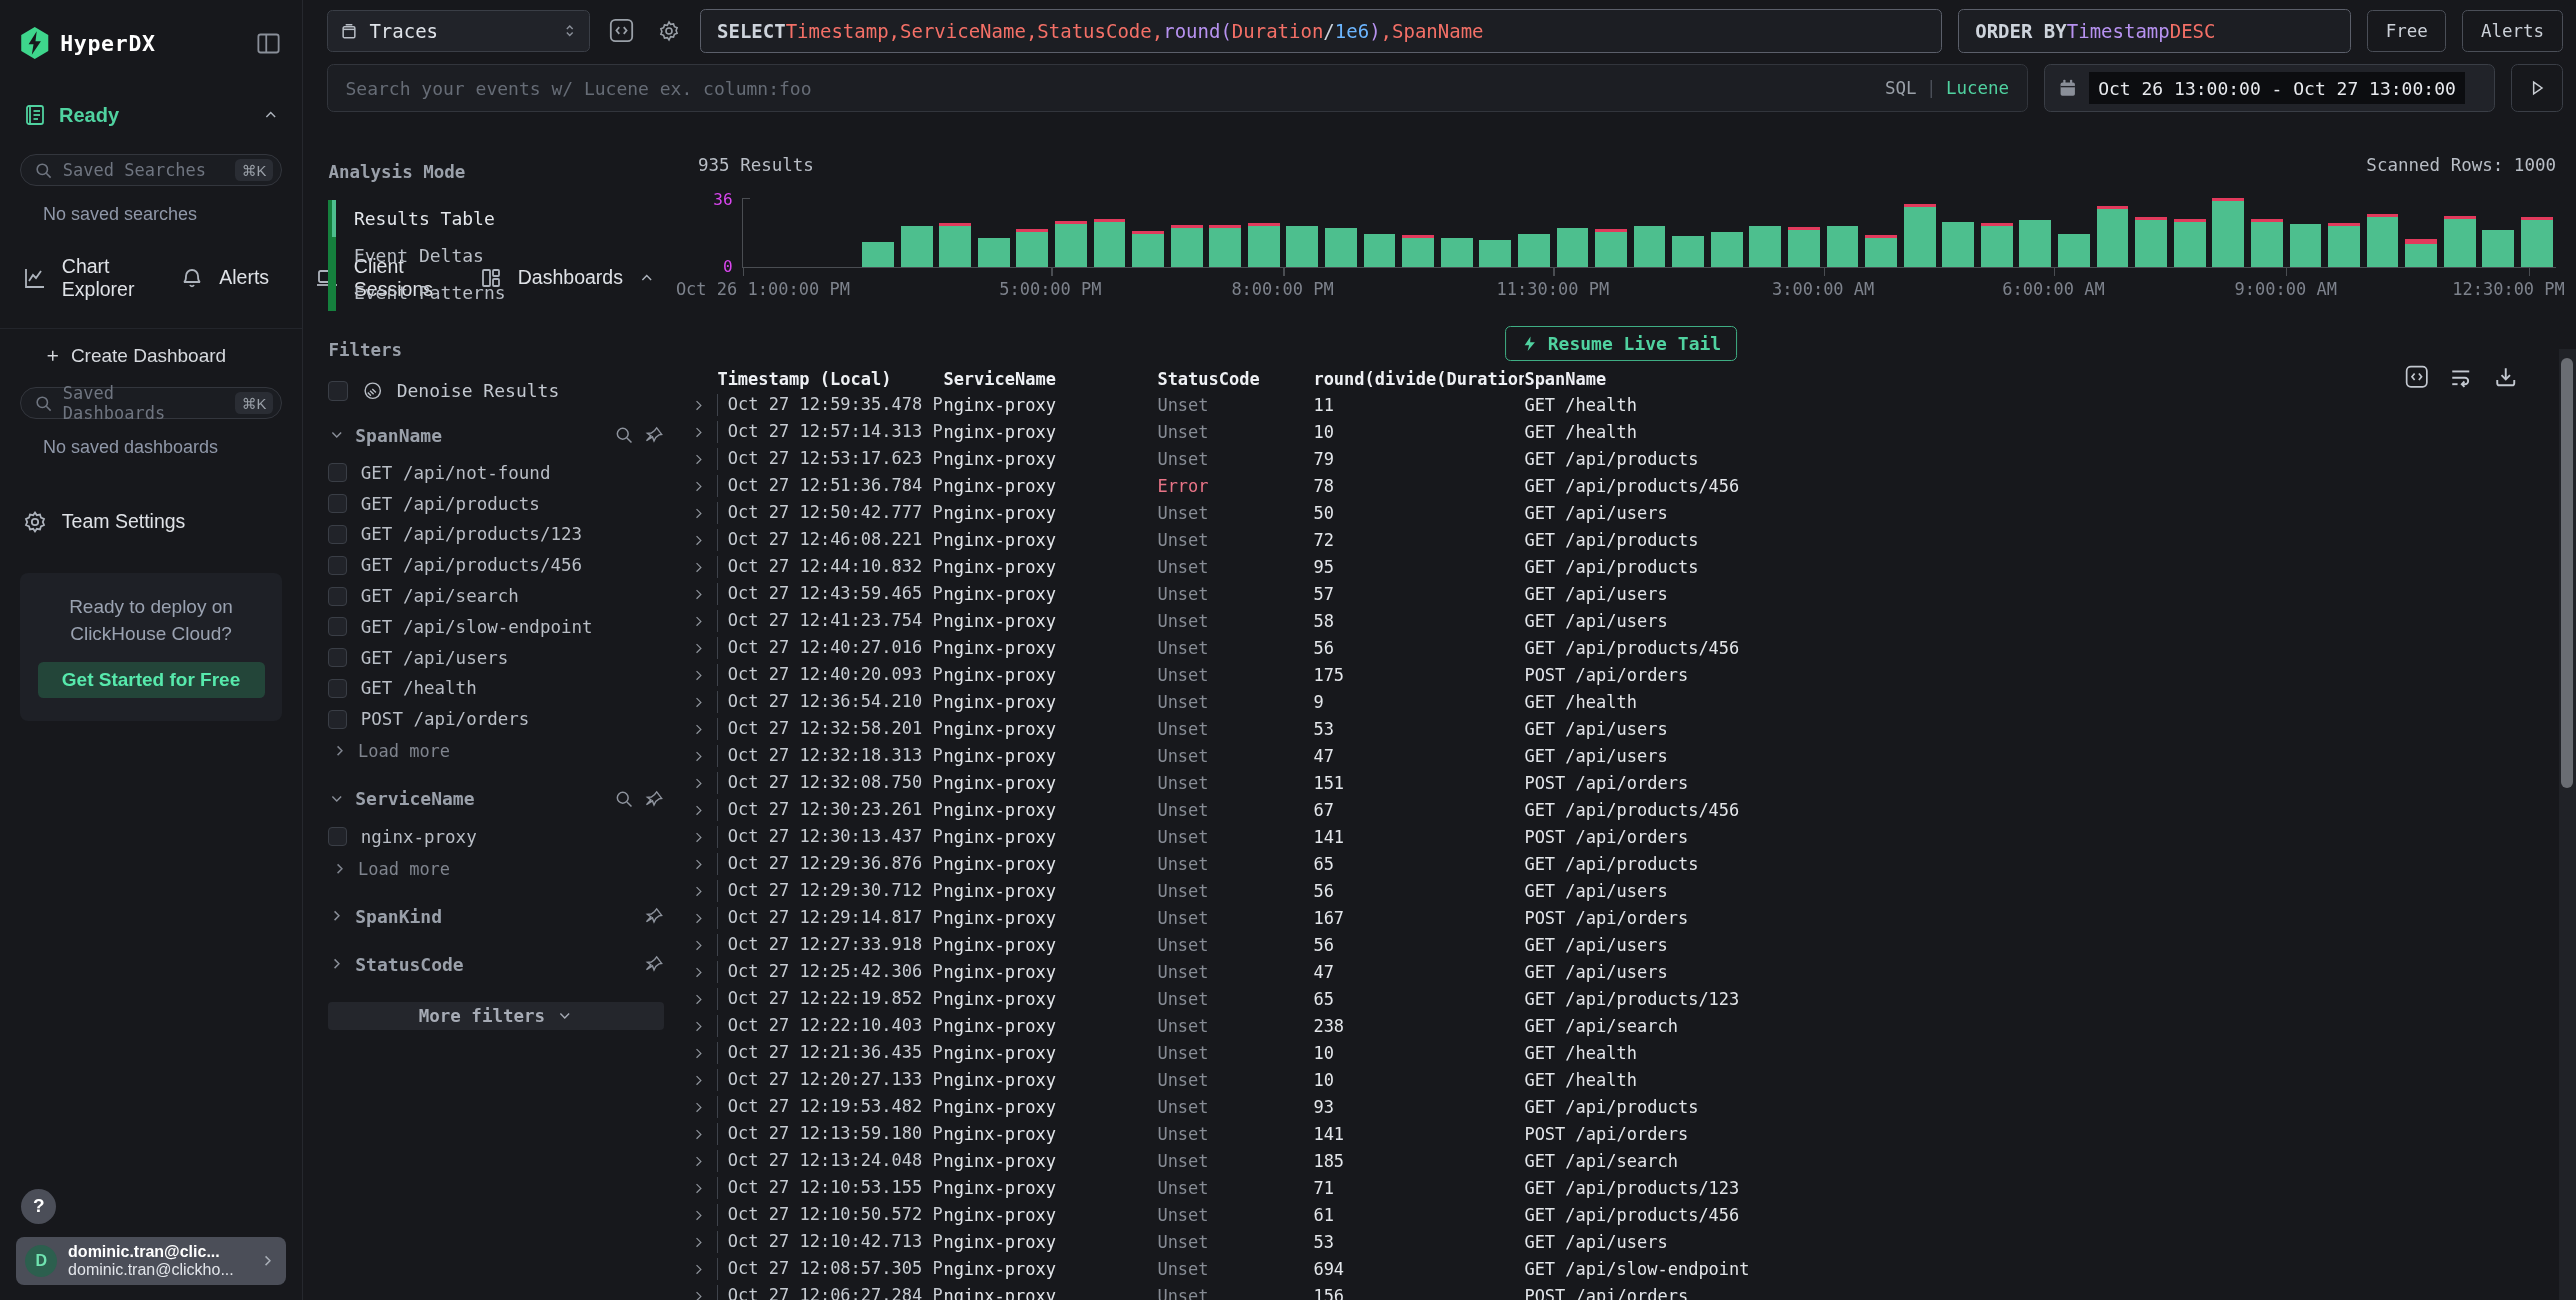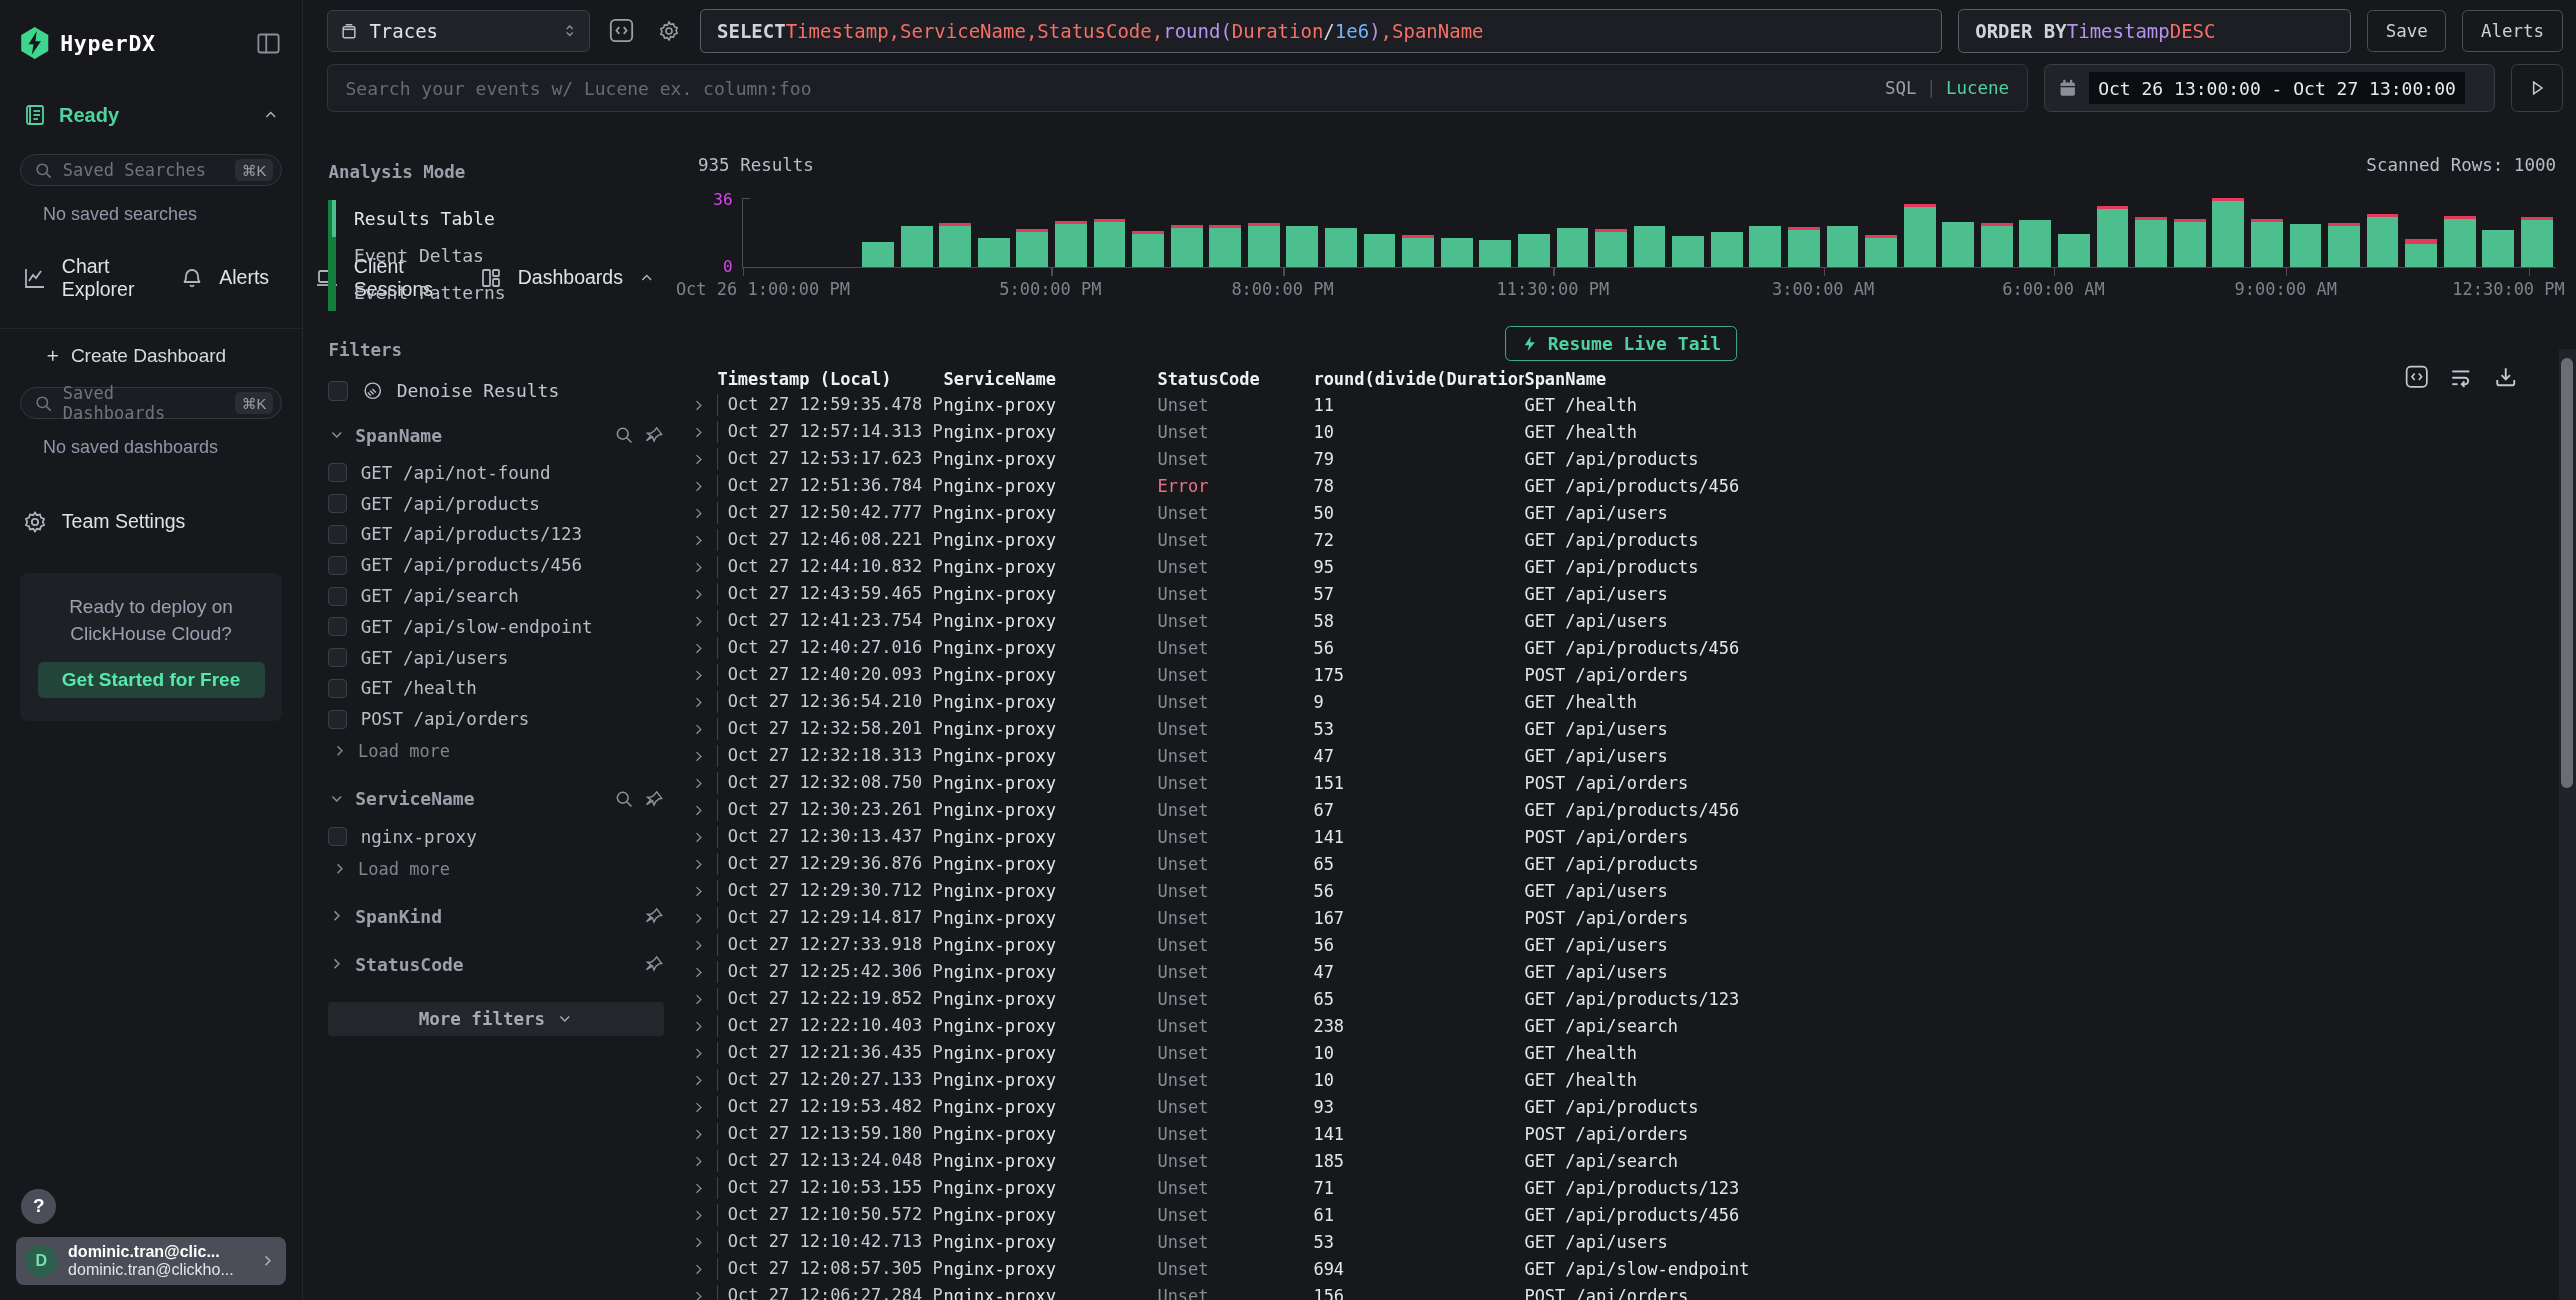--- a/index.html
+++ b/index.html
@@ -92,21 +92,21 @@
   .fg-head{display:flex;align-items:center;gap:9.4px;cursor:pointer;}
   .fg-head .name{font-family:var(--mono);font-weight:bold;font-size:18px;color:#9aa0aa;flex:0 1 auto;}
   .fg-head .grow{flex:1;}
   .fg-head .gico{width:20px;height:20px;color:#8f949e;cursor:pointer;}
   .fg-chev{width:17.5px;height:17.5px;color:#8a8f99;}
   .fg-items{margin-top:12px;}
   .fg-item{display:flex;align-items:center;gap:13.4px;padding:5.4px 0;cursor:pointer;}
   .fg-item .checkbox{width:19px;height:19px;}
   .fg-item .lab{font-family:var(--mono);font-size:17.5px;color:#b9bec6;white-space:nowrap;}
   .load-more{display:flex;align-items:center;gap:9.4px;padding:6.7px 0 0 2.7px;font-family:var(--mono);font-size:17px;color:#7f848e;cursor:pointer;}
-  .more-filters{margin-top:6.7px;height:34px;background:#24262c;border-radius:4px;display:flex;align-items:center;justify-content:center;gap:10.7px;font-family:var(--mono);font-weight:bold;font-size:17.5px;color:#a6abb5;cursor:pointer;}
+  .more-filters{margin-top:6.7px;height:28px;background:#24262c;border-radius:4px;display:flex;align-items:center;justify-content:center;gap:10.7px;font-family:var(--mono);font-weight:bold;font-size:17.5px;color:#a6abb5;cursor:pointer;}
 
   
   .main{position:absolute;left:678px;top:128px;right:0;bottom:0;}
   .results-row{display:flex;align-items:center;padding:27px 20px 0 20px;font-family:var(--mono);font-size:17.5px;color:#b9bec6;}
   .results-row .grow{flex:1;}
   .chart{display:flex;margin:23px 20px 0 20px;}
   .ylabels{width:44px;position:relative;font-family:var(--mono);font-size:16px;color:#d946ef;}
   .ylabels .ymax{position:absolute;top:-8px;right:9.4px;}
   .ylabels .ymin{position:absolute;bottom:-8px;right:9.4px;}
   .plot{flex:1;position:relative;height:70px;border-left:1.3px solid #4a4d52;border-bottom:1.3px solid #4a4d52;}
@@ -330,21 +330,21 @@
           <span class="tok-num">1e6</span>
           <span class="tok-func">)</span>
           <span class="tok-field">,</span>
           <span class="tok-field">SpanName</span>
         </div>
       <div class="orderbar" id="order-editor">
           <span class="tok-kw">ORDER BY </span>
           <span class="tok-func">Timestamp</span>
           <span class="tok-field"> DESC</span>
         </div>
-      <button class="tb-btn">Save</button>
+      <button class="tb-btn">Free</button>
       <button class="tb-btn">Alerts</button>
     </div>
     <div class="tb-row2">
       <div class="search-input">
         <span class="ph">Search your events w/ Lucene ex. column:foo</span>
         <span class="lang-toggle">
           <span class="sql">SQL</span>
           <span class="sep">|</span>
           <span class="lucene">Lucene</span>
         </span>

